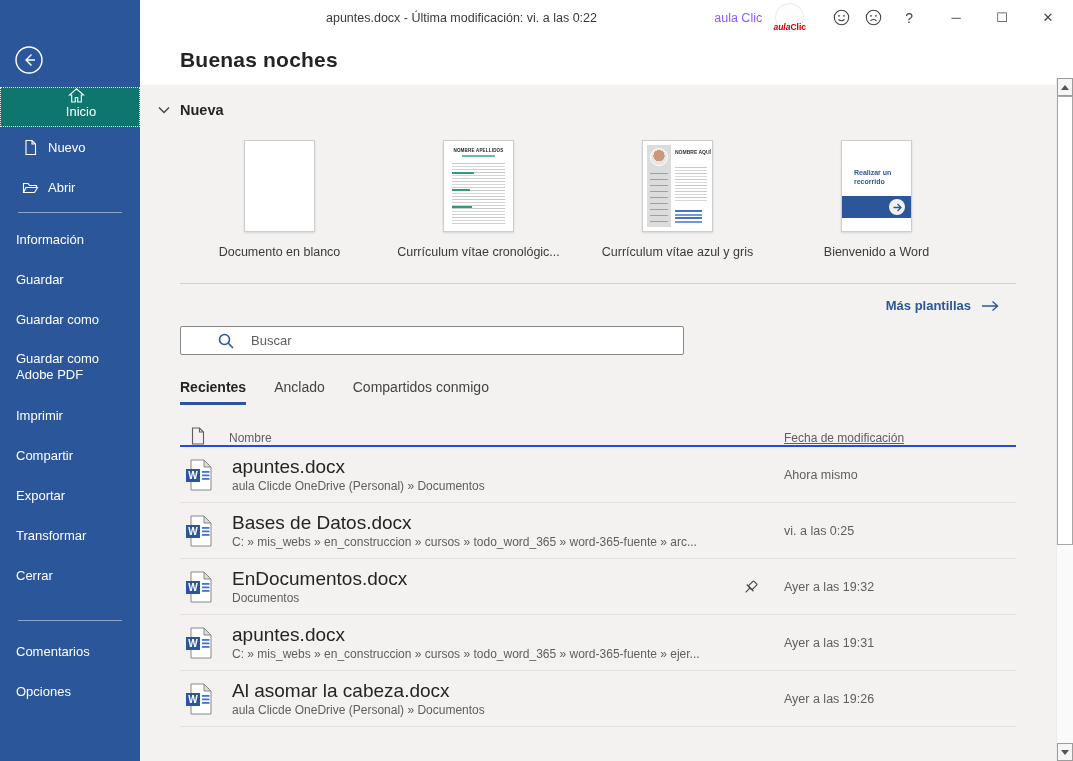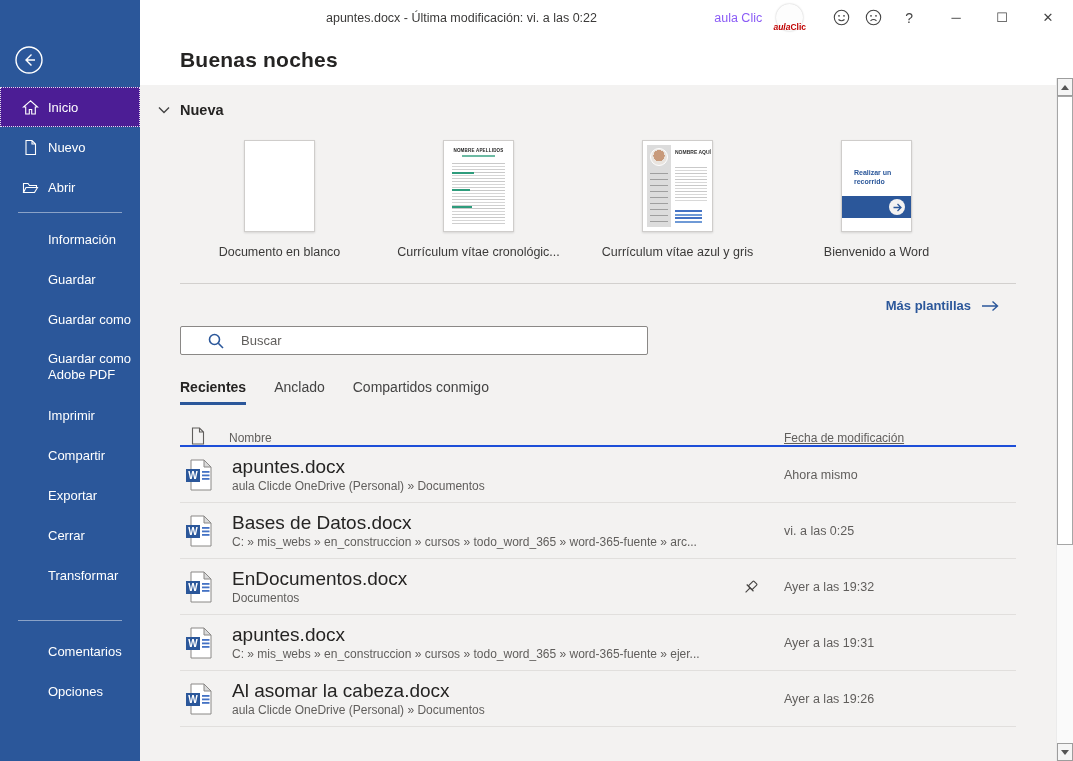--- a/index.html
+++ b/index.html
@@ -8,22 +8,22 @@
   #app { position:relative; width:1073px; height:761px; }
 
   
   #sidebar { position:absolute; left:0; top:0; width:140px; height:761px;
     background:#2b579a; color:#fff; z-index:5; }
   .back-btn { margin:45px 0 12px 14px; width:30px; height:30px; background:transparent;
     border:none; cursor:pointer; display:block; }
   .nav-item { display:flex; align-items:center; height:40px; padding-left:22px;
     font-size:13px; color:#fff; cursor:pointer; }
   .nav-item .nav-icon { width:17px; height:17px; margin-right:9px; flex:0 0 17px; }
-  .nav-item.plain { padding-left:48px; }
-  .nav-item.selected { background:#4c1d95; outline:1px dotted rgba(255,255,255,.85); outline-offset:-1px; }
+  .nav-item.plain { padding-left:16px; }
+  .nav-item.selected { background:#0f766e; outline:1px dotted rgba(255,255,255,.85); outline-offset:-1px;flex-direction:column; }
   .nav-item.two-line { height:56px; line-height:16px; align-items:center; padding-right:8px; }
   .nav-divider { border:none; border-top:1px solid rgba(255,255,255,.45); margin:5px 18px 6px 18px; }
   .nav-divider.lower { margin-top:25px; margin-bottom:10px; }
 
   
   #titlebar { position:absolute; left:140px; top:0; width:933px; height:35px;
     background:#fff; display:flex; align-items:center; }
   .tb-title { position:absolute; left:0; right:290px; text-align:center; font-size:12.5px; color:#3b3a39; }
   .tb-right { position:absolute; right:8px; display:flex; align-items:center; }
   .tb-account { font-size:12.5px; color:#8b5cf6; margin-right:14px; }
@@ -79,22 +79,22 @@
   .tour-circle { position:absolute; right:6px; top:3px; width:16px; height:16px; border-radius:50%;
     background:#f3f2f1; display:flex; align-items:center; justify-content:center; }
 
   .hr-light { border:none; border-top:1px solid #d2d0ce; margin:24px 40px 0 40px; }
   .more-row { display:flex; justify-content:flex-end; padding:14px 57px 0 0; }
   .more-link { display:flex; align-items:center; font-size:13px; font-weight:bold; color:#2b579a;
     text-decoration:none; cursor:pointer; }
   .more-link svg { margin-left:10px; }
 
   
-  .search-box { margin:13px 0 0 40px; width:468px; height:29px; background:#fff;
-    border:1px solid #8a8886; border-radius:2px; display:flex; align-items:center; }
+  .search-box { margin:13px 0 0 40px; width:504px; height:29px; background:#fff;
+    border:1px solid #8a8886; border-radius:2px; display:flex; align-items:center;padding-left:10px; }
   .search-box svg { margin:0 17px 0 27px; flex:0 0 16px; }
   .search-box input { border:none; outline:none; flex:1; font-size:13px; color:#252423;
     font-family:"Liberation Sans", sans-serif; background:transparent; }
   .search-box input::placeholder { color:#605e5c; }
 
   
   .tabs { display:flex; margin:24px 0 0 40px; }
   .tab { font-size:14px; color:#444; margin-right:28px; padding-bottom:7px; cursor:pointer; }
   .tab.active { font-weight:bold; color:#252423; border-bottom:3px solid #2b579a; }
 
@@ -176,24 +176,24 @@
     <div class="nav-item plain">
         <span>Imprimir</span>
       </div>
     <div class="nav-item plain">
         <span>Compartir</span>
       </div>
     <div class="nav-item plain">
         <span>Exportar</span>
       </div>
     <div class="nav-item plain">
+        <span>Transformar</span>
+      </div>
+    <div class="nav-item plain">
         <span>Cerrar</span>
-      </div>
-    <div class="nav-item plain">
-        <span>Transformar</span>
       </div>
 
     <hr class="nav-divider lower">
 
     <div class="nav-item plain">
         <span>Comentarios</span>
       </div>
     <div class="nav-item plain">
         <span>Opciones</span>
       </div>

